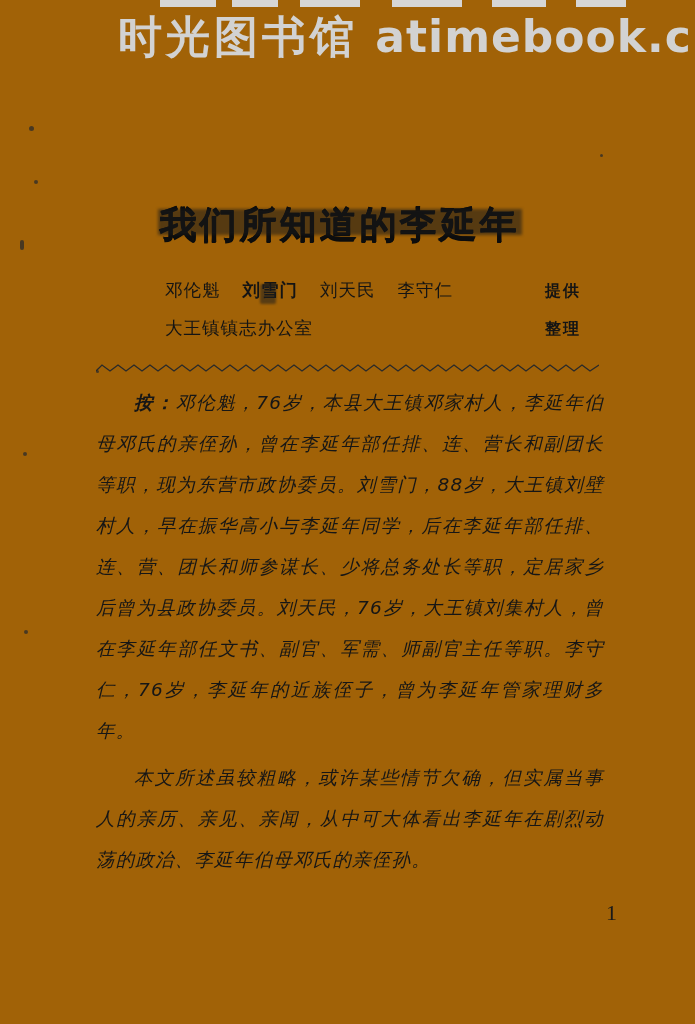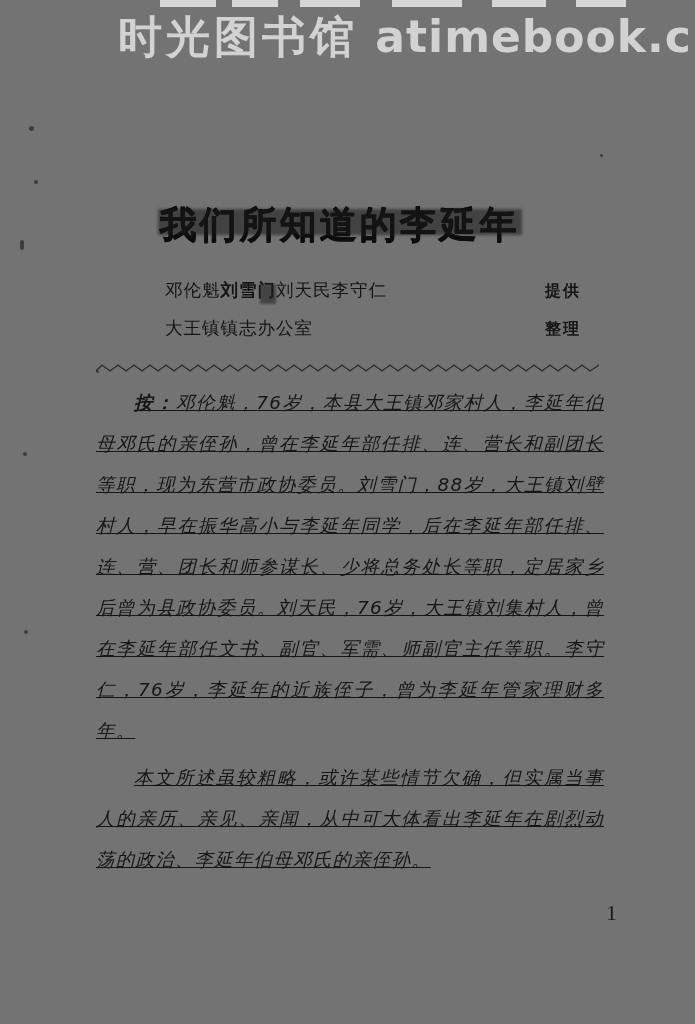--- a/index.html
+++ b/index.html
@@ -13,21 +13,21 @@
     position: relative;
     overflow: hidden;
     font-family: "Liberation Serif", "DejaVu Serif", serif;
     color: #121212;
   }
 
   
   .page {
     position: absolute;
     inset: 0;
-    background: #737373;
+    background: #a16207;
   }
   .speck {
     position: absolute;
     background: #2b2b2b;
     border-radius: 50%;
     opacity: .75;
   }
 
   
   .watermark {
@@ -99,20 +99,21 @@
     color: #141414;
     letter-spacing: 1px;
   }
   .byline-row {
     display: flex;
     align-items: baseline;
     margin-bottom: 14px;
   }
   .byline-names {
     display: flex;
+    gap: 22px;
     flex: 1;
   }
   .byline-role {
     font-weight: 700;
     font-size: 16px;
     letter-spacing: 2px;
     margin-left: 12px;
     min-width: 40px;
   }
   .blotch {
@@ -137,21 +138,20 @@
     left: 96px;
     top: 382px;
     width: 508px;
     font-size: 18.5px;
     line-height: 41px;
     font-family: "DejaVu Sans", "Liberation Sans", sans-serif;
     font-style: italic;
     color: #161616;
     text-align: justify;
     letter-spacing: 1.2px;
-    text-decoration: underline;
   }
   .body p {
     margin: 0 0 6px 0;
     text-indent: 38px;
   }
   .lead {
     font-weight: 700;
     font-style: italic;
     letter-spacing: 2px;
   }

